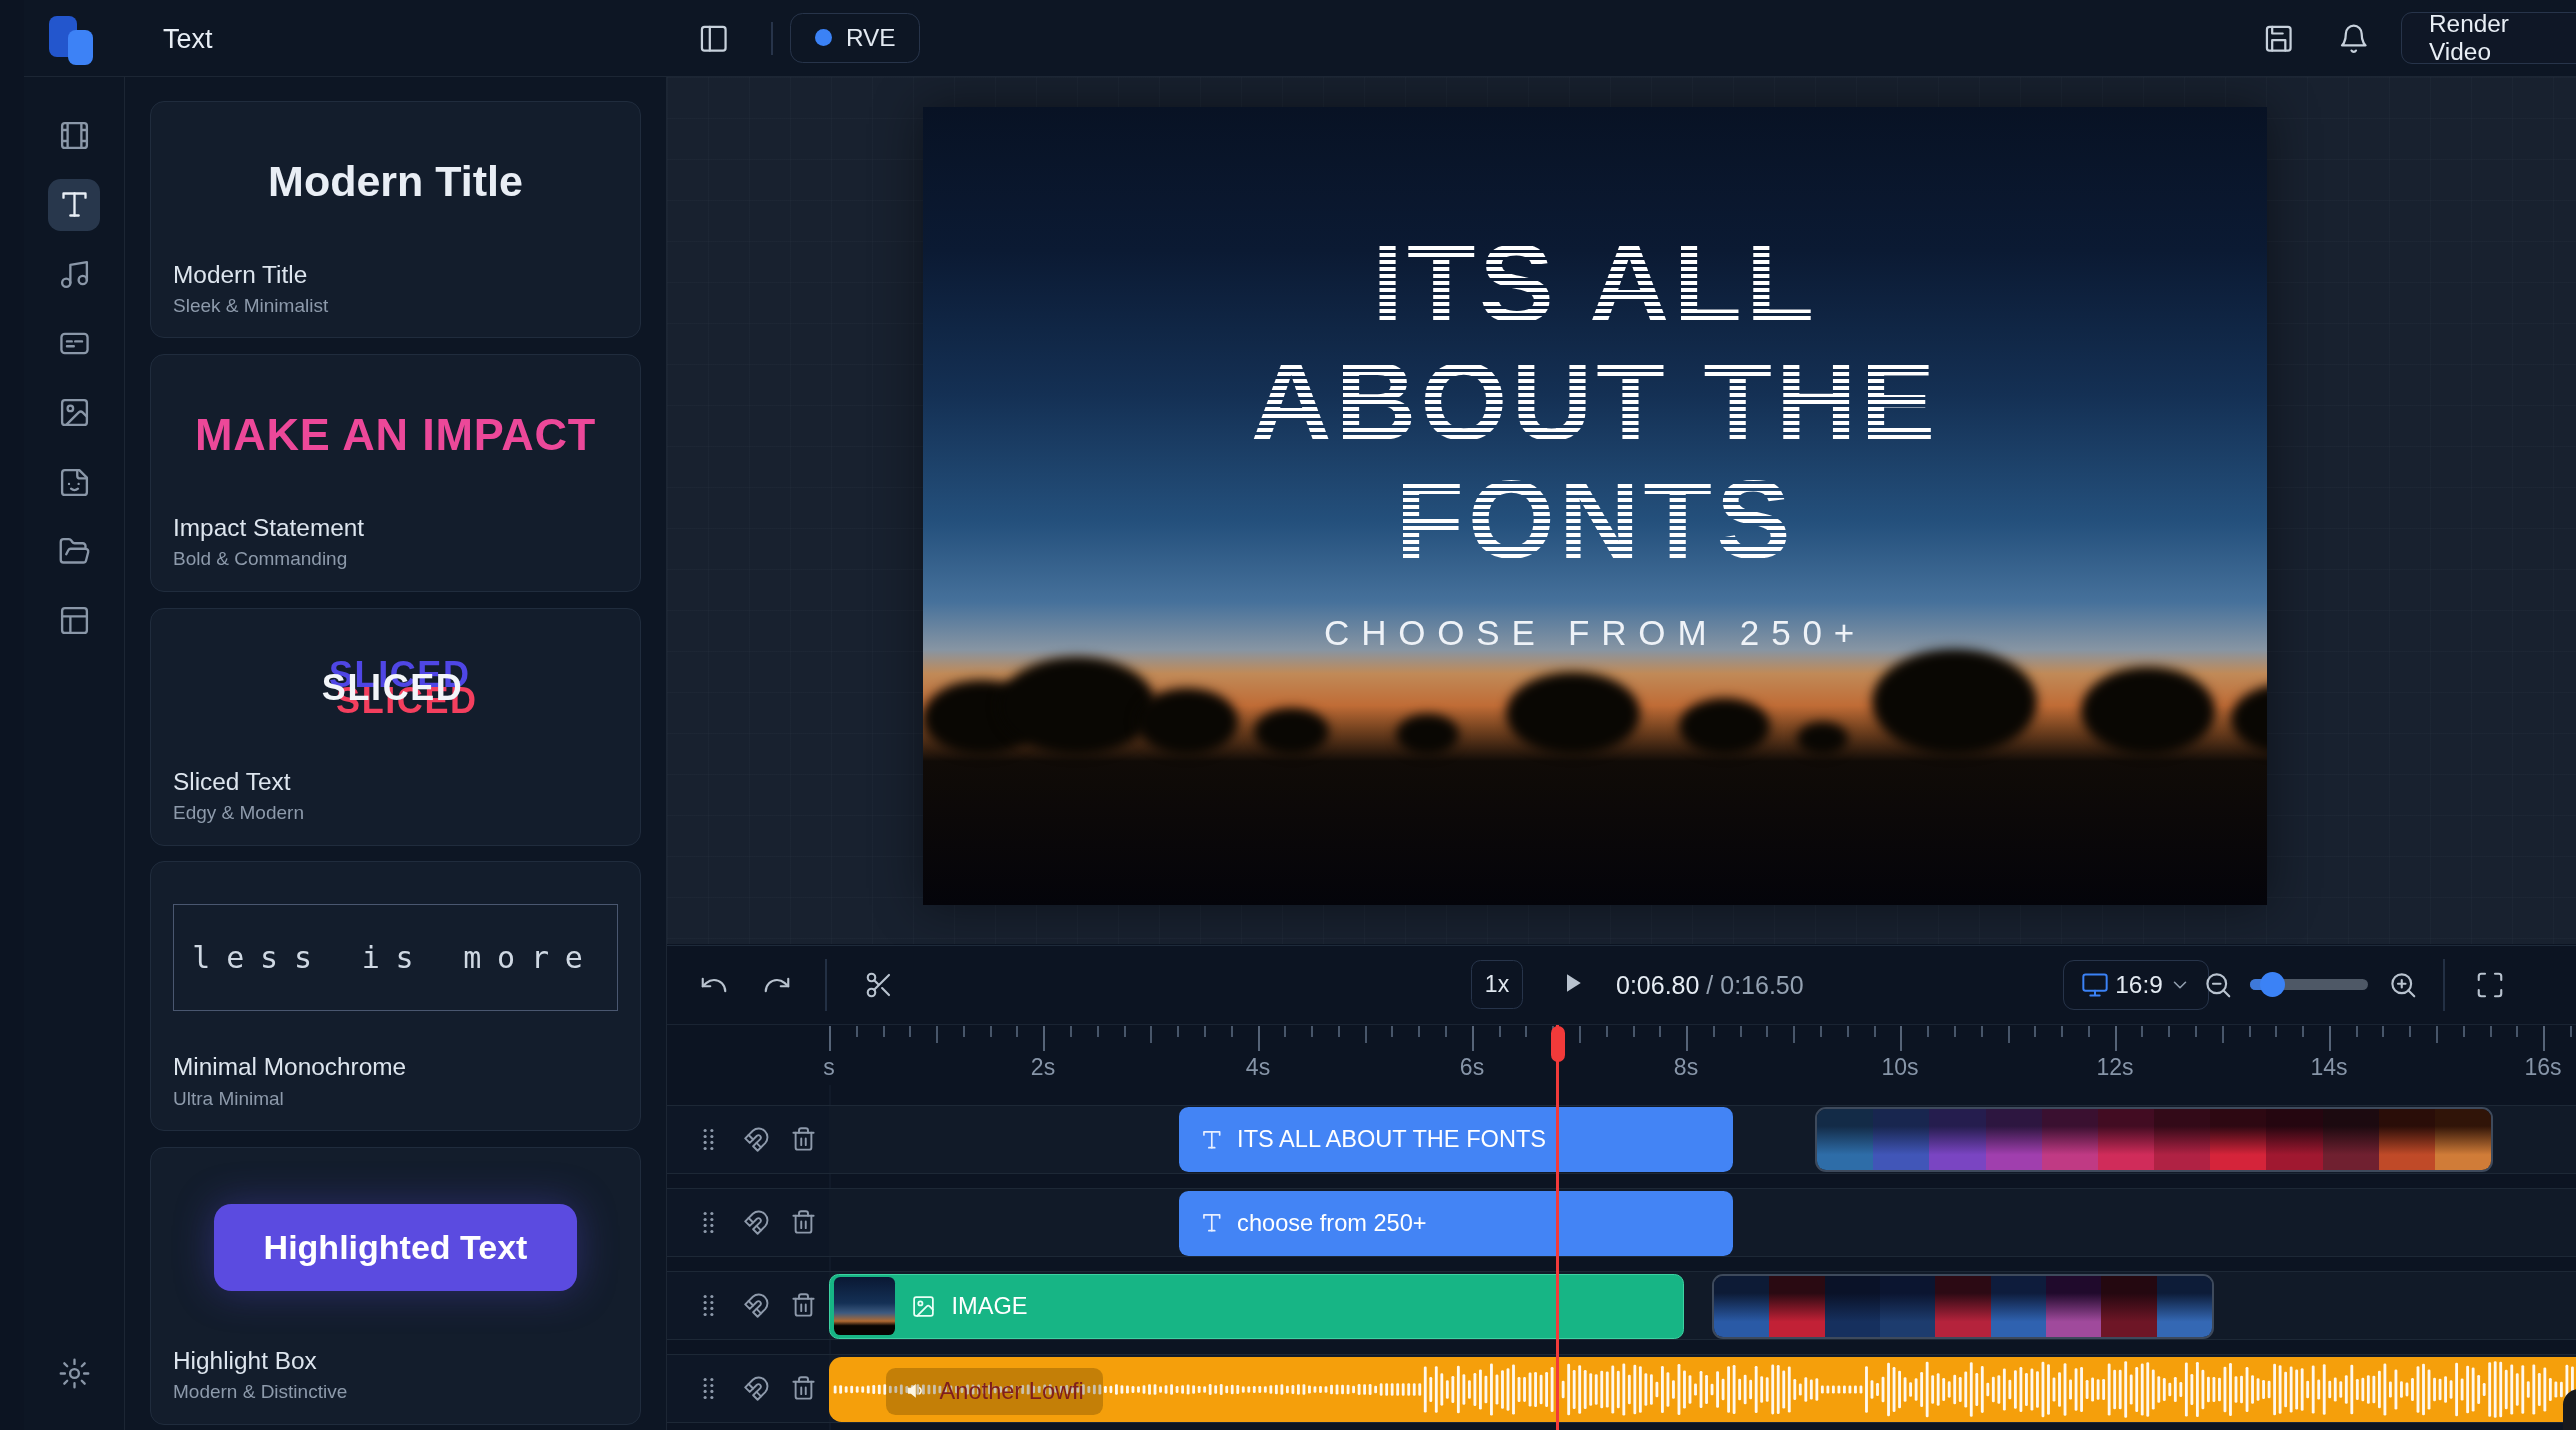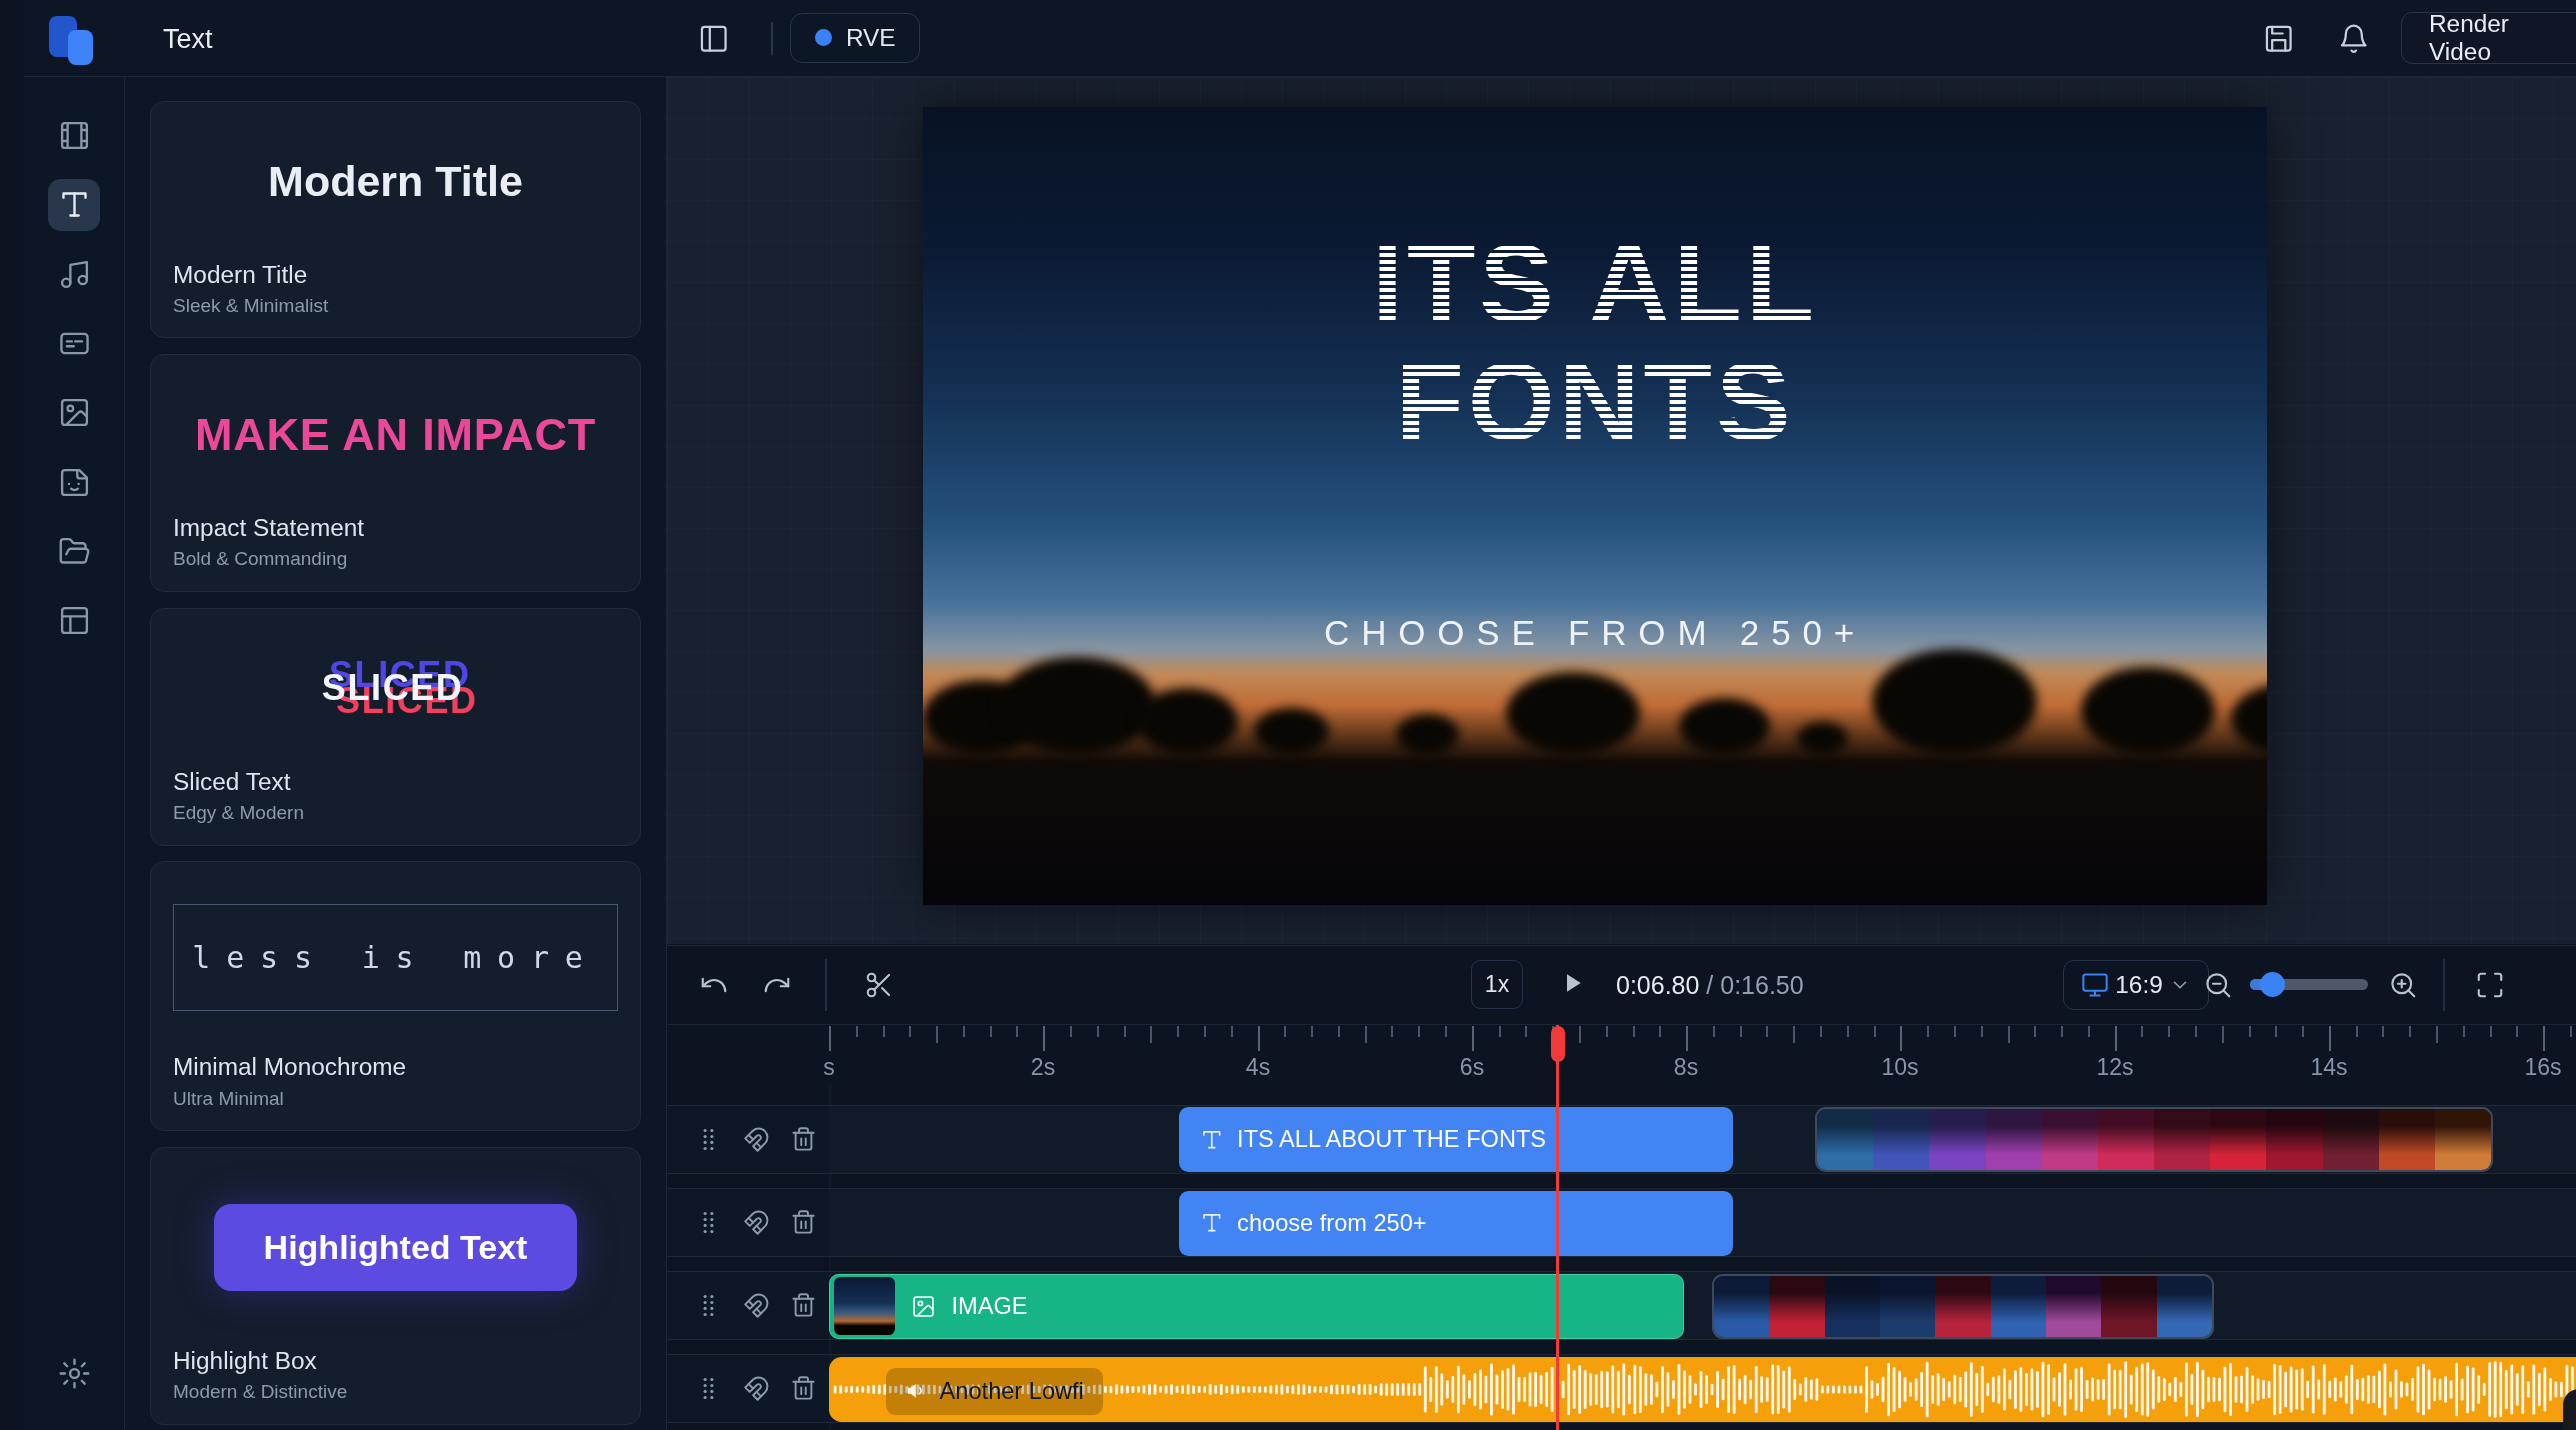--- a/index.html
+++ b/index.html
@@ -122,21 +122,21 @@
   .clip-thumb { width:61px; height:58px; margin-left:3.9px; border-radius:6.3px; flex:none;
     background:linear-gradient(180deg,#0a1833 0%,#143055 45%,#3c5a80 62%,#b06a32 76%,#070503 84%); }
   .clip-image .svg-icon { width:25px; height:25px; color:#eafff6; }
   .clip-strip { border:2.4px solid #3e4a5c; background:#0d1522; border-radius:11px; padding:0; }
   .strip-cells { display:flex; width:100%; height:100%; }
   .strip-cells div { flex:1; }
   .clip-audio { background:var(--clip_audio); border-radius:12.6px; }
   .audio-badge { position:absolute; left:57px; top:11px; height:47px; padding:0 19px; display:flex; align-items:center; gap:11px;
     background:rgba(70,45,0,.28); border-radius:9.5px; z-index:2; }
   .audio-badge .svg-icon { width:23.6px; height:23.6px; color:#fdf6e3; }
-  .audio-badge span { font-size:23.6px; color:#0f172a; white-space:nowrap; }
+  .audio-badge span { font-size:23.6px; color:#7f1d1d; white-space:nowrap; }
   .wave { position:absolute; left:0; top:0; }
 
   .playhead-line { position:absolute; top:79px; bottom:0; width:3.2px; background:var(--playhead); z-index:8; }
   .playhead-head { position:absolute; top:80px; width:14px; height:36px; border-radius:7.9px; background:var(--playhead); z-index:9; }
 
   .corner-badge { position:absolute; left:2539px; top:1389px; width:102px; height:71px; border-radius:15.8px; background:#17191e;
     z-index:30; display:flex; align-items:center; padding-left:38px; font-size:27.6px; font-weight:700; color:#fff; }
 </style>
 </head>
 <body>
@@ -283,20 +283,21 @@
           <div class="tree" style="left: 473px; width: 63px; height: 41px; bottom: 150px;"></div>
           <div class="tree" style="left: 583px; width: 134px; height: 83px; bottom: 150px;"></div>
           <div class="tree" style="left: 756px; width: 91px; height: 57px; bottom: 150px;"></div>
           <div class="tree" style="left: 874px; width: 51px; height: 33px; bottom: 150px;"></div>
           <div class="tree" style="left: 949px; width: 165px; height: 106px; bottom: 150px;"></div>
           <div class="tree" style="left: 1158px; width: 134px; height: 88px; bottom: 150px;"></div>
           <div class="tree" style="left: 1308px; width: 118px; height: 72px; bottom: 150px;"></div>
         </div>
       <div class="canvas-title">
         <div>ITS ALL</div>
+        <div>ABOUT THE</div>
         <div>FONTS</div>
       </div>
       <div class="canvas-sub">CHOOSE FROM 250+</div>
     </div>
   </main>
 
   <section class="timeline">
     <div class="tl-toolbar">
       <div class="tlb tlb-undo" id="ic-undo">
           <svg class="svg-icon" viewBox="0 0 24 24" fill="none" stroke="currentColor" stroke-width="1.7" stroke-linecap="round" stroke-linejoin="round">

